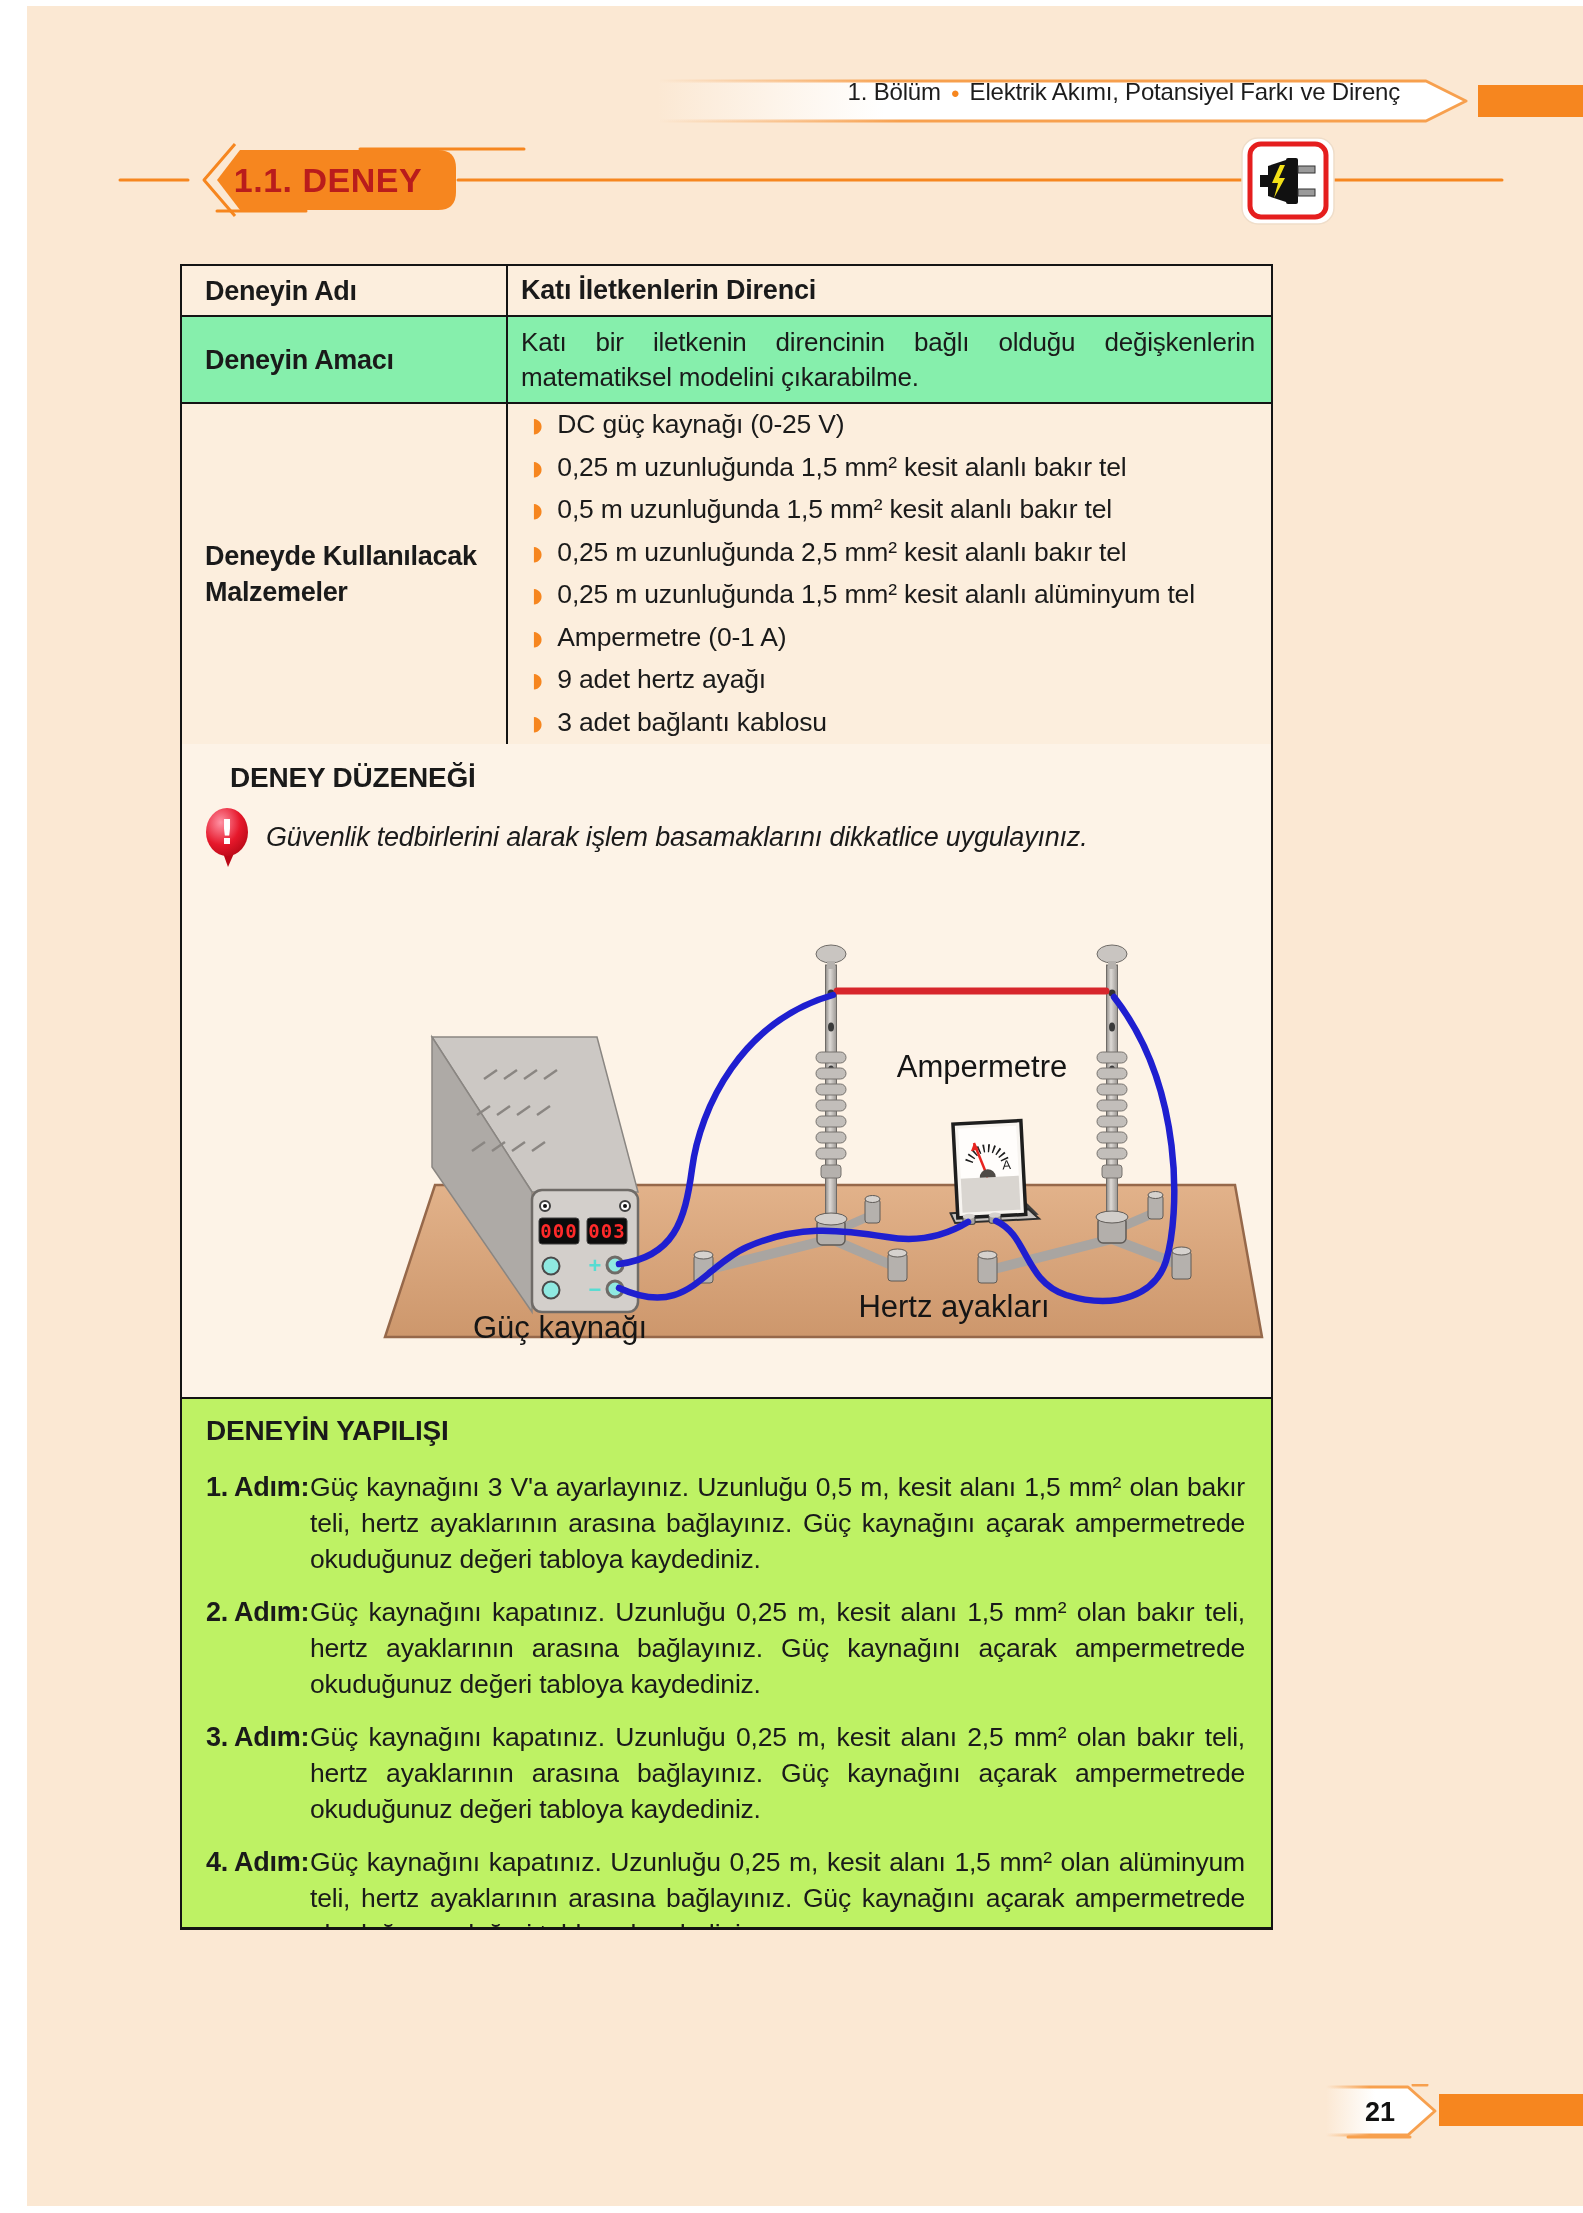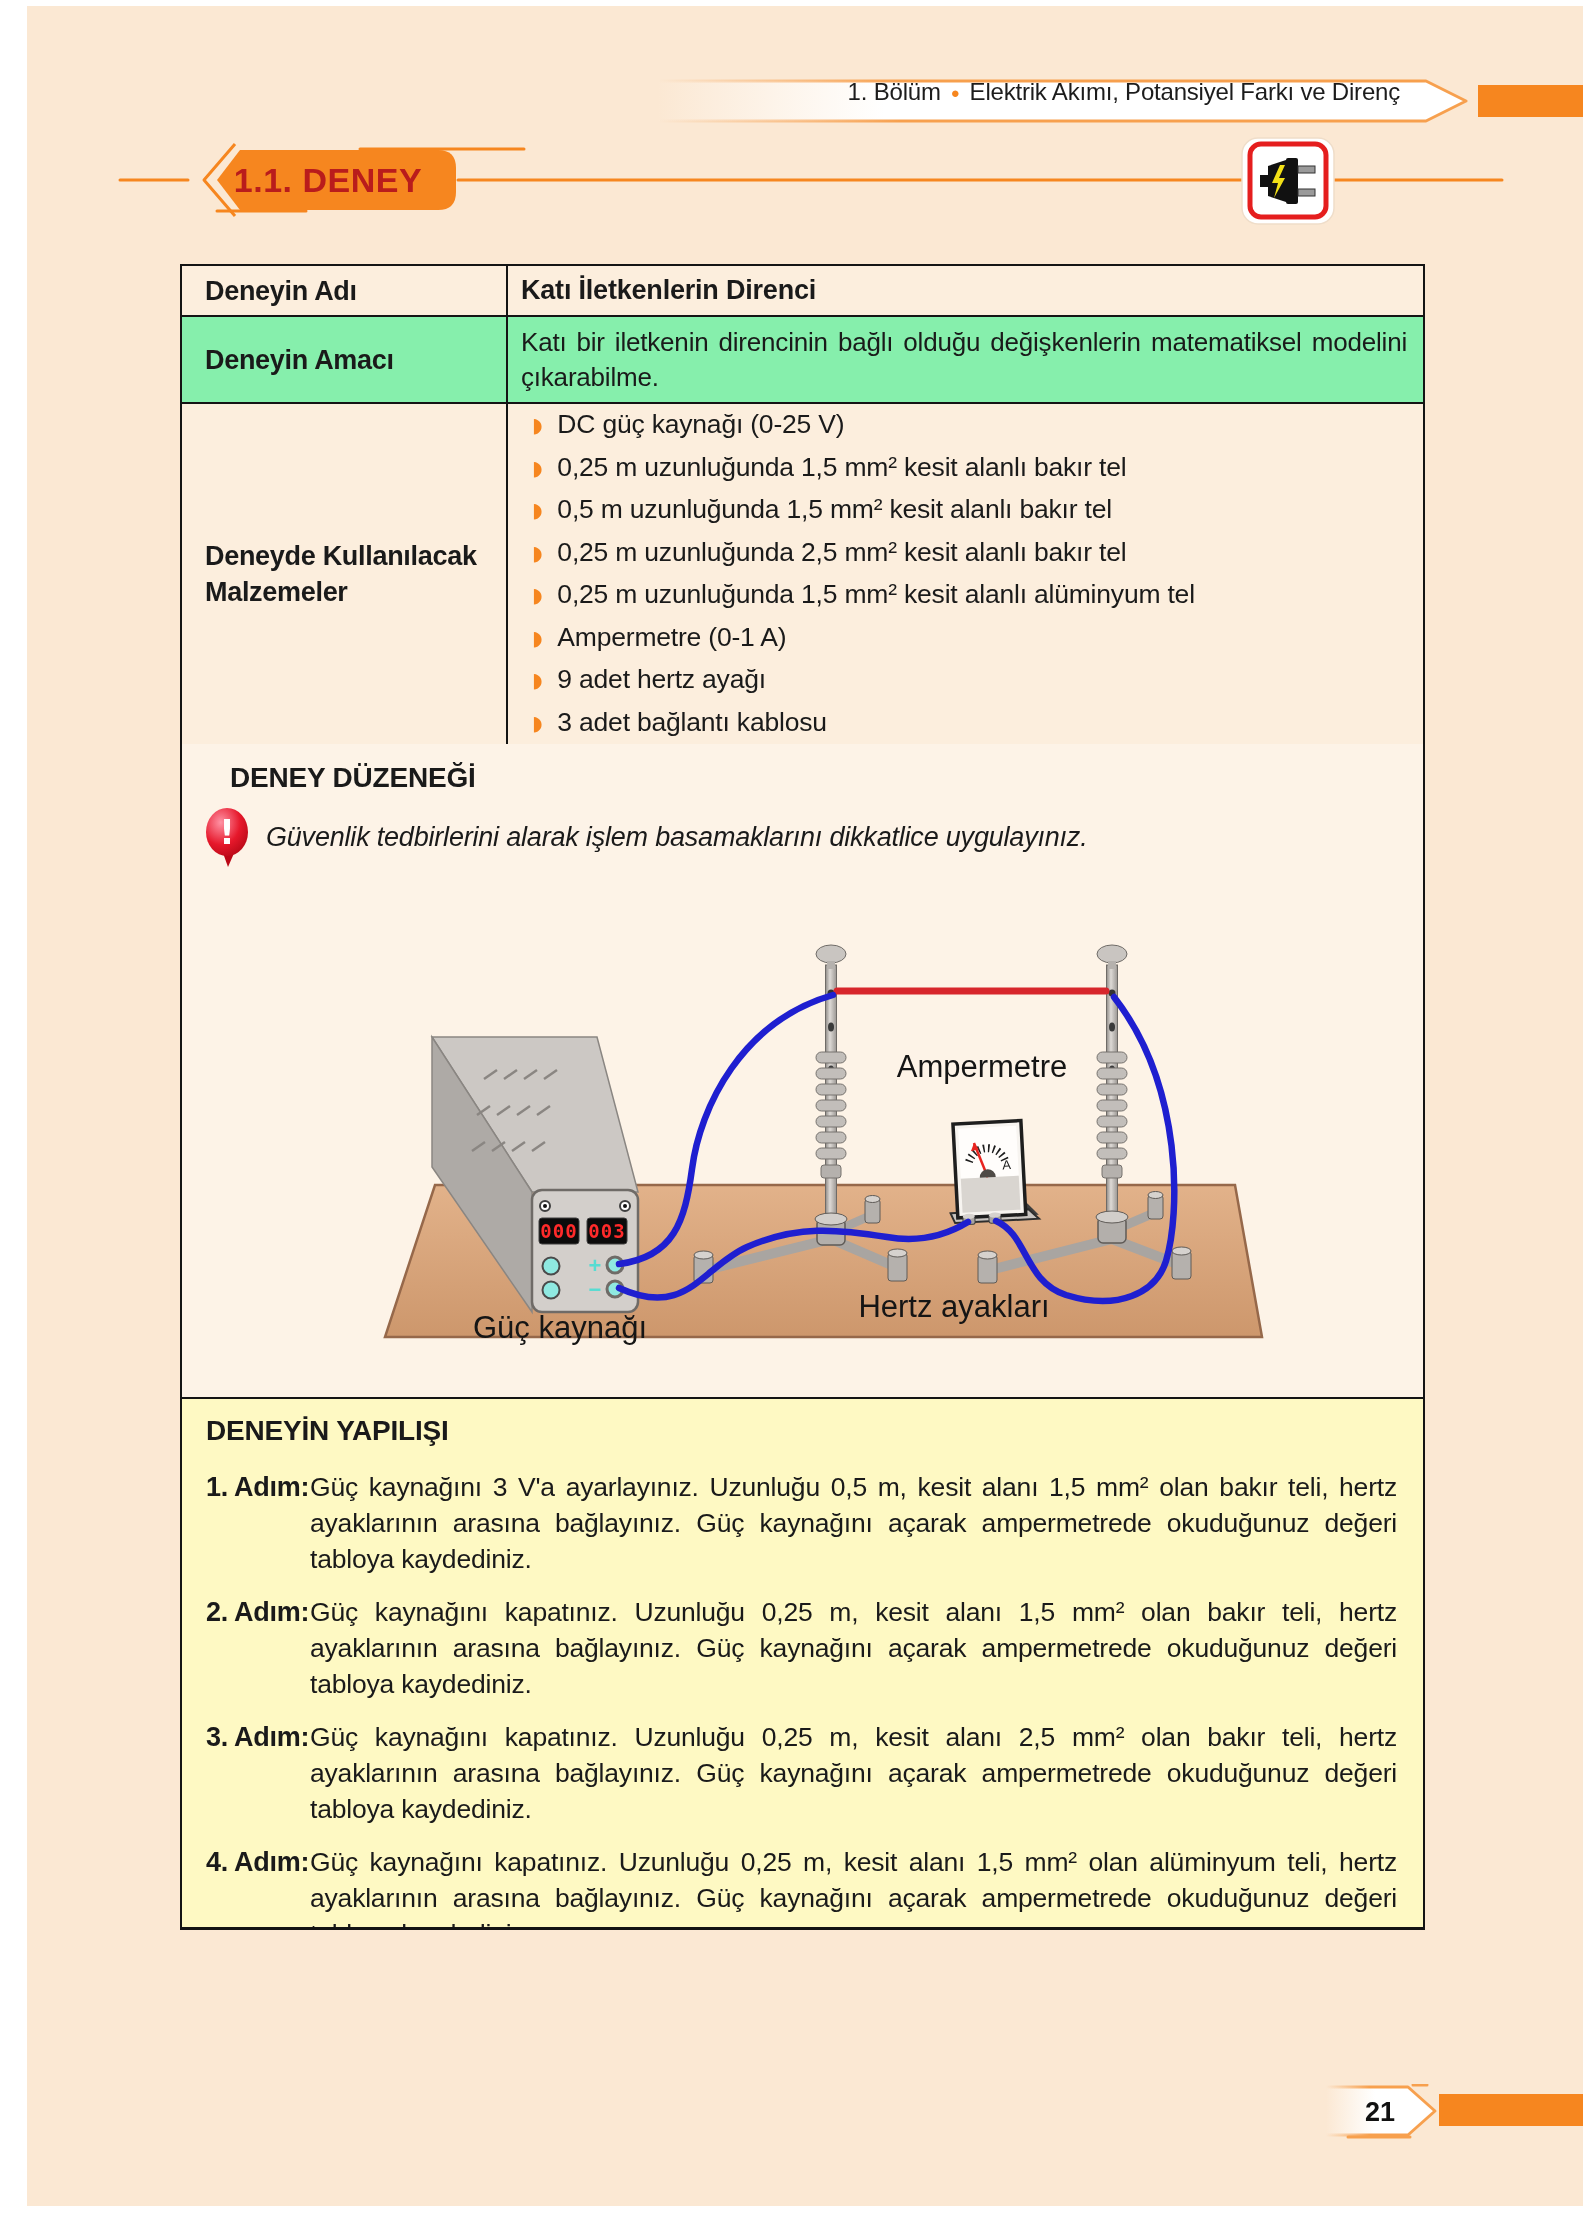--- a/index.html
+++ b/index.html
@@ -22,21 +22,21 @@
   .banner-svg{position:absolute;left:118px;top:138px;width:1402px;height:84px;}
   .banner-text{
     position:absolute;left:208px;top:150px;width:240px;height:60px;
     display:flex;align-items:center;justify-content:center;
     font-size:34px;font-weight:bold;color:#b91c1c;letter-spacing:0.5px;text-align:center;
   }
   .plug-box{position:absolute;left:1240px;top:136px;width:96px;height:92px;}
 
   
   #main{
-    position:absolute;left:180px;top:264px;width:1245px;box-sizing:border-box;
+    position:absolute;left:180px;top:264px;width:1093px;box-sizing:border-box;
     border:2px solid #141414;border-bottom-width:3px;background:#FDF3E7;
   }
   .trow{display:flex;box-sizing:border-box;border-bottom:2px solid #141414;}
   .trow.last{border-bottom:none;}
   .r1{height:51px;background:#FCEEDD;}
   .r2{height:87px;background:#86efac;}
   .r3{height:340px;background:#FCEEDD;}
   .tcell{box-sizing:border-box;}
   .tcell.label{
     flex:0 0 326px;border-right:2px solid #141414;display:flex;align-items:center;
@@ -46,21 +46,21 @@
   .tcell.value.bold{font-weight:bold;font-size:27px;}
   .tcell.value .just{text-align:justify;line-height:35px;width:100%;}
   .tcell.materials{display:flex;flex-direction:column;justify-content:center;align-items:flex-start;padding:8px 16px 8px 24px;}
   .mat-item{display:flex;align-items:baseline;line-height:40.5px;font-size:26.5px;letter-spacing:-0.2px;}
   .mat-bullet{
     color:#F6861F;font-family:"DejaVu Sans",sans-serif;font-size:20px;
     margin-right:15px;position:relative;top:-1px;
   }
 
   .sect-setup{position:relative;height:653px;border-top:0;background:#FDF3E7;}
-  .sect-proc{position:relative;height:530px;border-top:2px solid #141414;background:#fef9c3;
+  .sect-proc{position:relative;height:530px;border-top:2px solid #141414;background:#bef264;
     box-sizing:border-box;padding:16px 24px 0 24px;overflow:hidden;}
 
   .setup-h{position:absolute;left:22px;top:18px;font-size:28px;font-weight:bold;letter-spacing:-0.2px;margin-left:26px;}
   .warning-row{position:absolute;left:22px;top:62px;display:flex;align-items:center;gap:16px;}
   .warning-text{font-style:italic;font-size:27px;letter-spacing:-0.2px;}
   .instruction{position:absolute;left:20px;top:146px;font-size:27px;letter-spacing:-0.2px;}
   .diagram{position:absolute;left:0px;top:193px;width:1241px;height:452px;}
 
   .proc-h{font-size:28px;font-weight:bold;letter-spacing:-0.2px;margin-bottom:22px;}
   .step{display:flex;margin-bottom:17px;}

